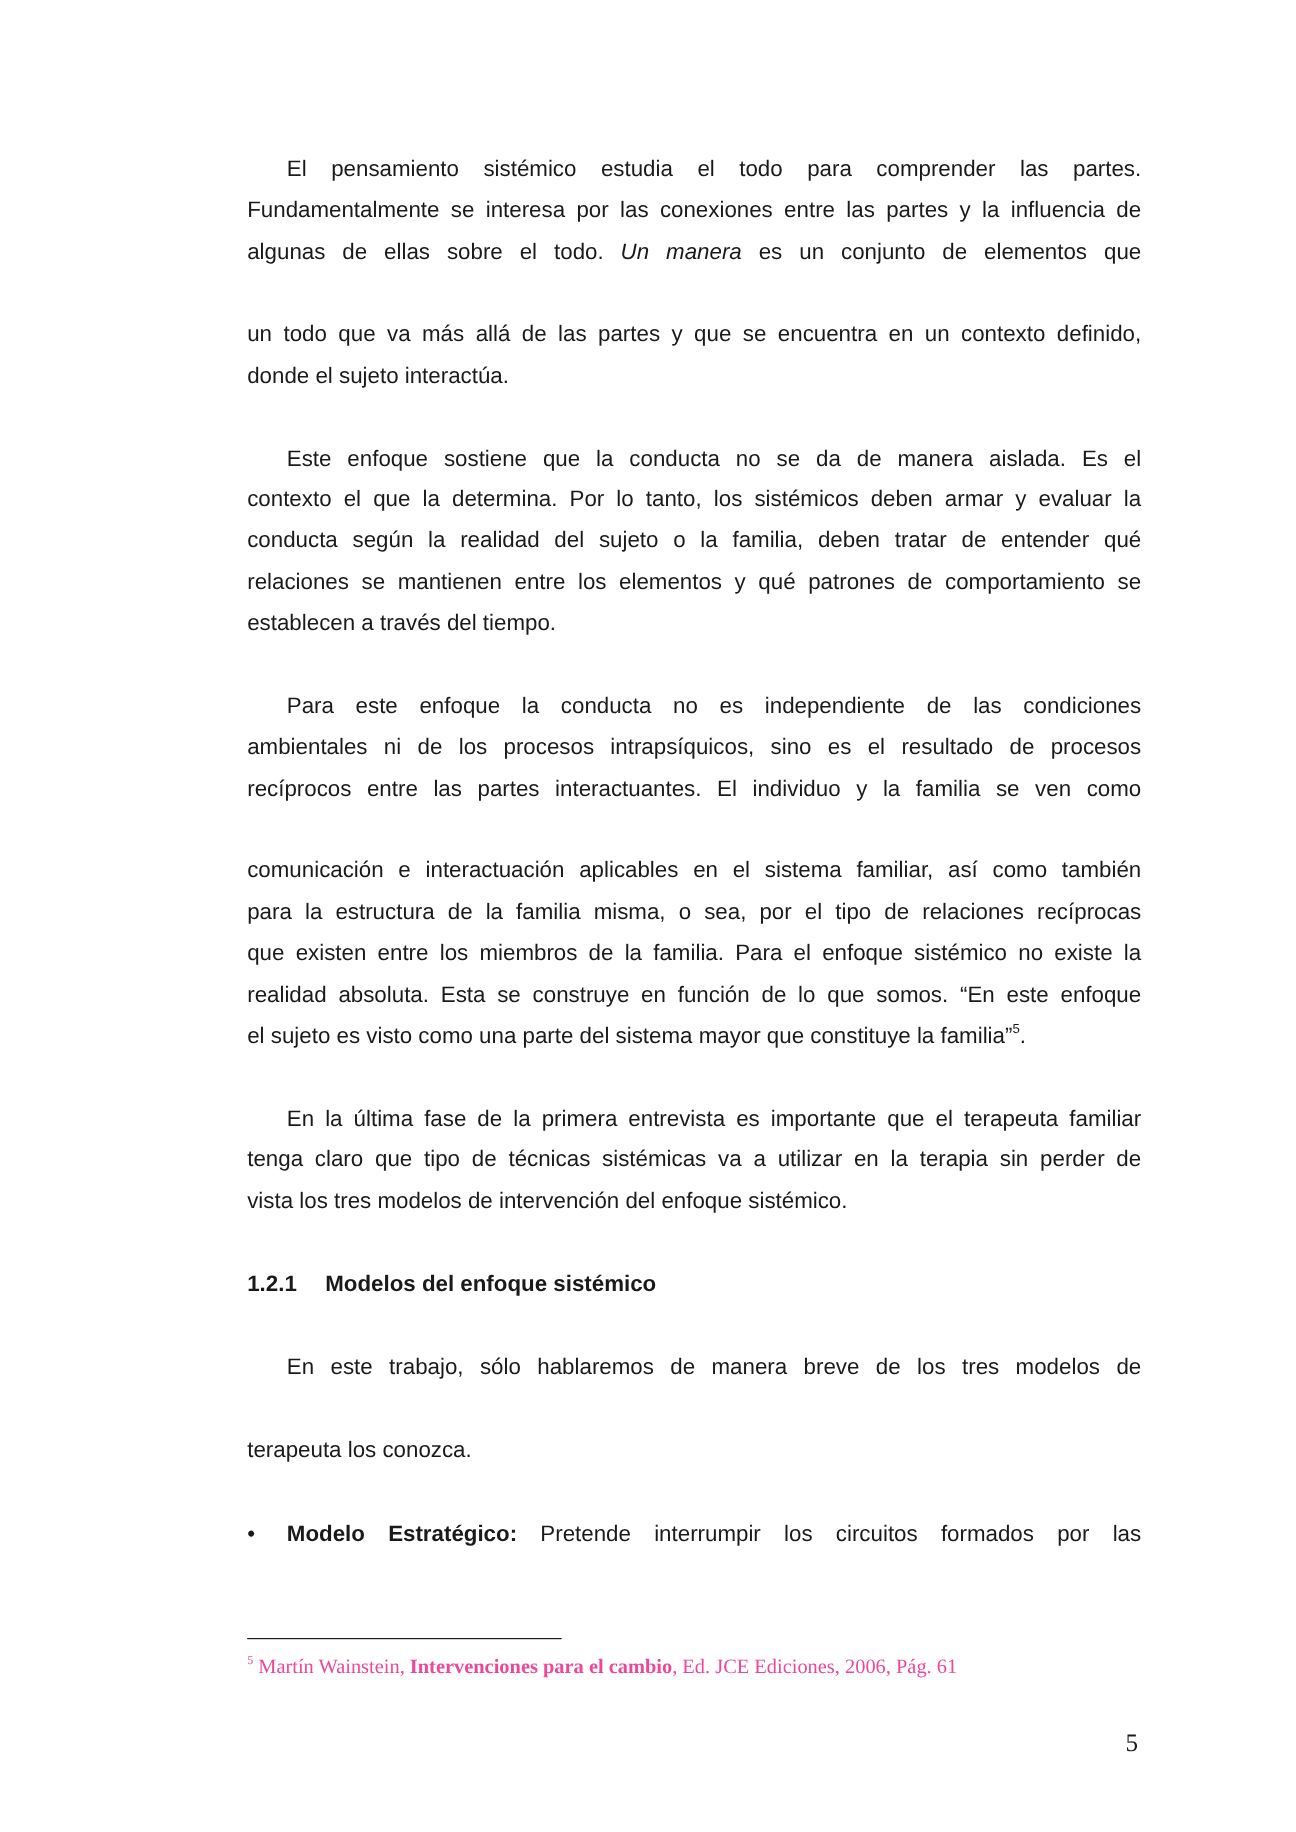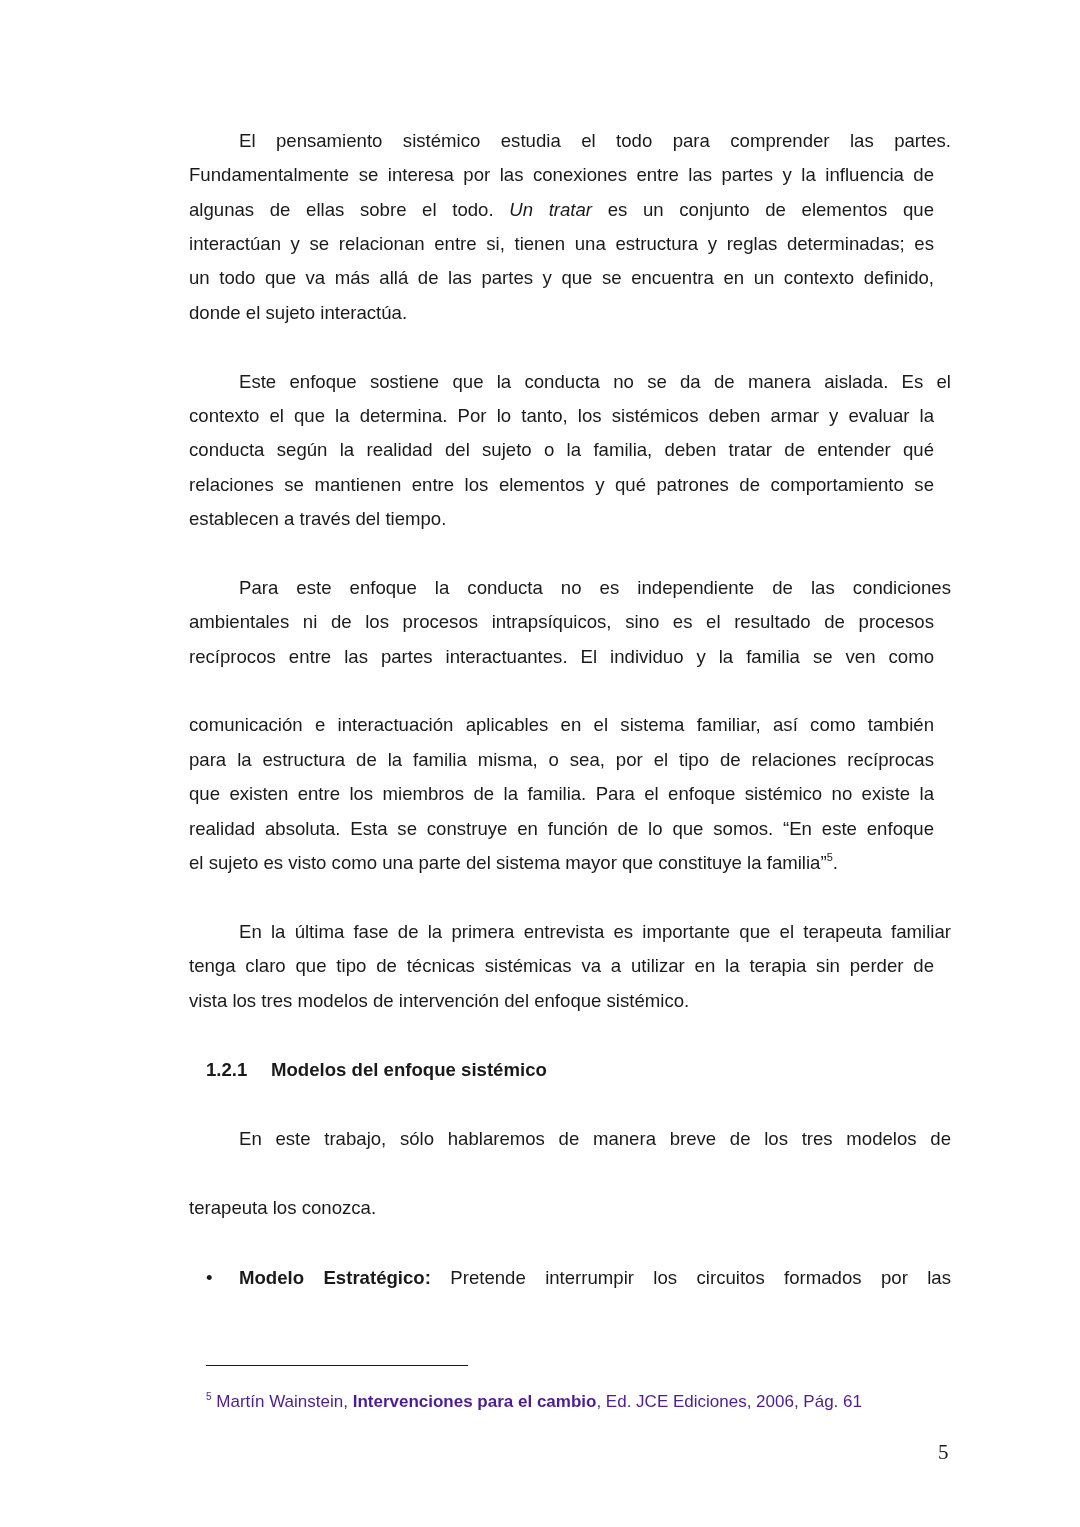--- a/index.html
+++ b/index.html
@@ -1,20 +1,20 @@
 <!DOCTYPE html>
 <html><head>
   <meta charset="utf-8">
   <style>
     html, body { margin: 0; padding: 0; background: #ffffff; }
     body { width: 1080px; height: 1527px; position: relative; overflow: hidden; }
     .page { position: absolute; left: 0; top: 0; width: 1080px; height: 1527px; background: #fff; }
     .line {
       position: absolute;
-      left: 189px;
+      left: 206px;
       width: 745px;
       font-family: "Liberation Sans", sans-serif;
       font-size: 18.6px;
       line-height: 24px;
       color: #1a1a1a;
       white-space: nowrap;
       text-align: justify;
       text-align-last: justify;
     }
     .line.indent { left: 239px; width: 712px; }
@@ -48,48 +48,46 @@
       left: 206px;
       top: 1365px;
       width: 262px;
       height: 0;
       border-top: 1.5px solid #1a1a1a;
     }
     .footnote {
       position: absolute;
       left: 206px;
       top: 1378px;
-      font-family: Liberation Sans, sans-serif;
+      font-family: Liberation Serif, serif;
       font-size: 17px;
       line-height: 22px;
-      color: #4c1d95;
+      color: #ec4899;
       white-space: nowrap;
-      margin-top: 13px;
     }
     .footnote sup { font-size: 10px; vertical-align: 7px; line-height: 0; }
     .footnote b { font-weight: bold; }
     .page-number {
       position: absolute;
       left: 938px;
       top: 1440px;
       font-family: "Liberation Serif", serif;
       font-size: 21px;
       line-height: 24px;
       color: #1a1a1a;
     }
   </style>
 </head>
 <body>
 
 <div class="page">
 
   <div class="line indent" style="top:129px">El pensamiento sistémico estudia el todo para comprender las partes.</div>
   <div class="line" style="top:163px">Fundamentalmente se interesa por las conexiones entre las partes y la influencia de</div>
-  <div class="line" style="top:198px"><span>algunas de ellas sobre el todo. </span><em>Un tratar</em><span> es un conjunto de elementos que</span></div>
-  <div class="line" style="top:232px">interactúan y se relacionan entre si, tienen una estructura y reglas determinadas; es</div>
+  <div class="line" style="top:198px"><span>algunas de ellas sobre el todo. </span><em>Un manera</em><span> es un conjunto de elementos que</span></div>
   <div class="line" style="top:266px">un todo que va más allá de las partes y que se encuentra en un contexto definido,</div>
   <div class="line last" style="top:301px">donde el sujeto interactúa.</div>
 
   <div class="line indent" style="top:370px">Este enfoque sostiene que la conducta no se da de manera aislada. Es el</div>
   <div class="line" style="top:404px">contexto el que la determina. Por lo tanto, los sistémicos deben armar y evaluar la</div>
   <div class="line" style="top:438px">conducta según la realidad del sujeto o la familia, deben tratar de entender qué</div>
   <div class="line" style="top:473px">relaciones se mantienen entre los elementos y qué patrones de comportamiento se</div>
   <div class="line last" style="top:507px">establecen a través del tiempo.</div>
 
   <div class="line indent" style="top:576px">Para este enfoque la conducta no es independiente de las condiciones</div>

